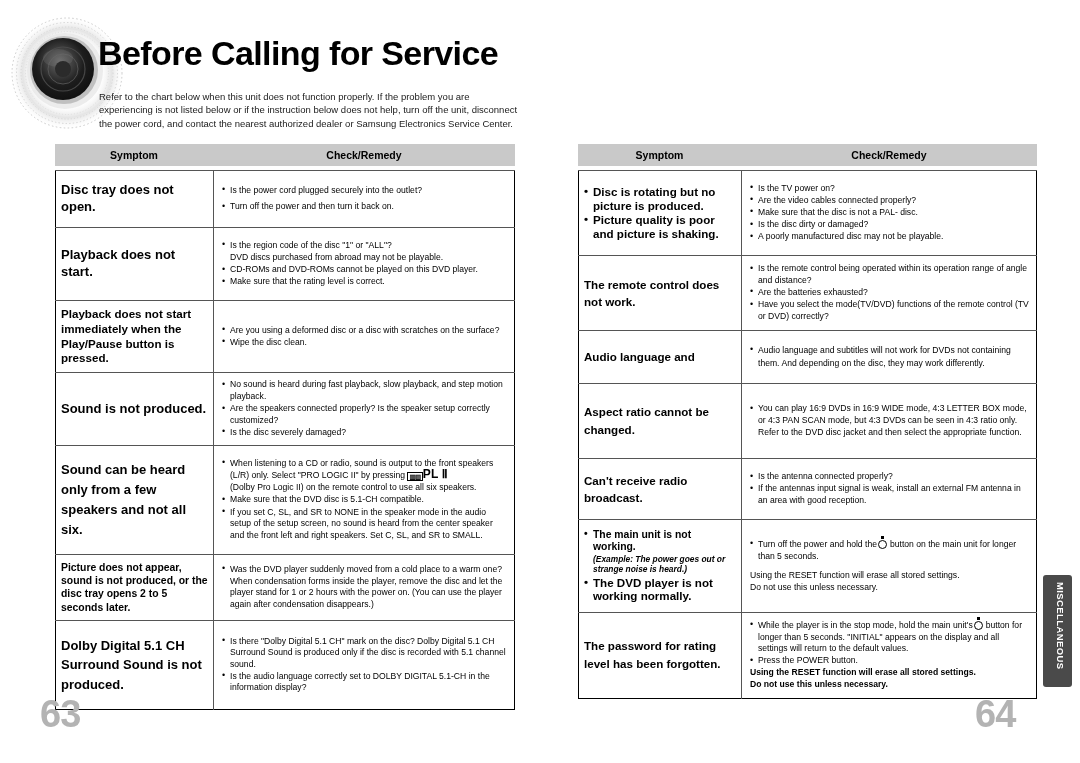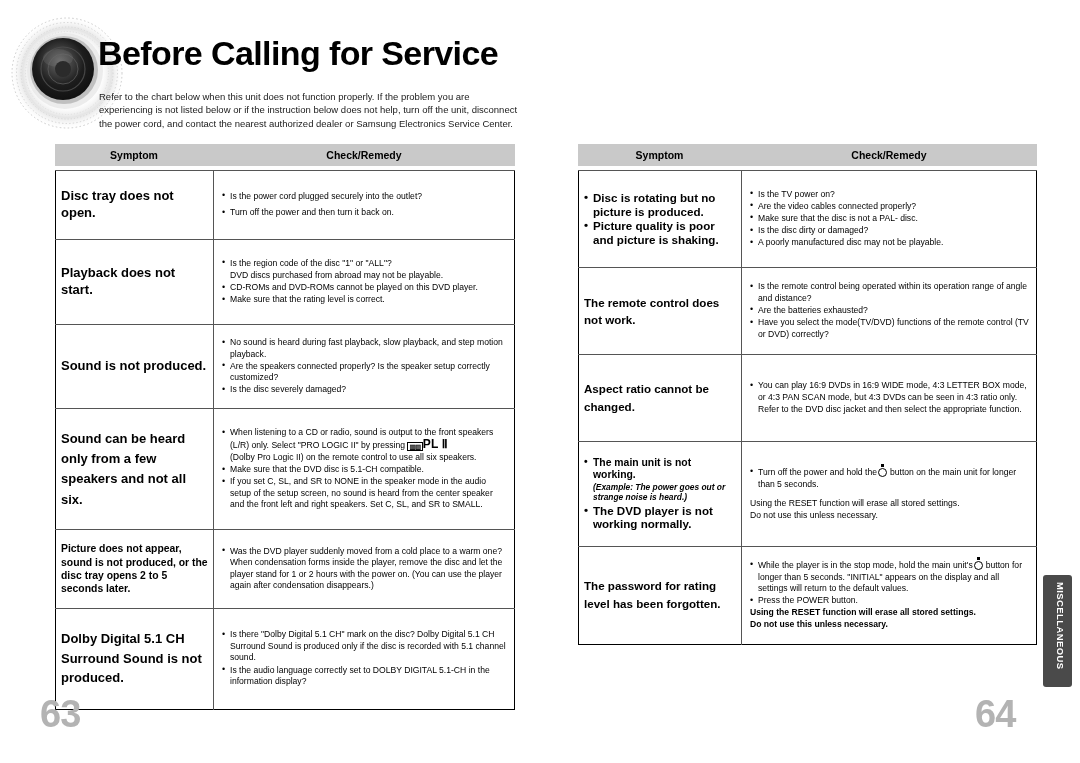--- a/index.html
+++ b/index.html
@@ -70,21 +70,21 @@
   .tbl {
     border: 1.6px solid #000;
     border-collapse: collapse;
     width: 100%;
     table-layout: fixed;
   }
   .tbl tr { }
   .tbl td {
     border: 0.8px solid #555;
     vertical-align: middle;
-    padding: 12px 5px;
+    padding: 6px 5px;
   }
   .tbl tr:last-child td { border-bottom: none; }
   .tbl td.symptom {
     border-left: none;
     font-weight: bold;
     line-height: 1.28;
   }
   .tbl td.remedy {
     border-right: none;
     vertical-align: middle;
@@ -288,20 +288,29 @@
       <td class="remedy">
         <ul class="bullets">
           <li>Is the region code of the disc "1" or "ALL"?</li>
           <li class="nobullet">DVD discs purchased from abroad may not be playable.</li>
           <li>CD-ROMs and DVD-ROMs cannot be played on this DVD player.</li>
           <li>Make sure that the rating level is correct.</li>
         </ul>
       </td>
     </tr>
 
+    <tr>
+      <td class="symptom s-md" style="height:48px">Playback does not start immediately when the Play/Pause button is pressed.</td>
+      <td class="remedy">
+        <ul class="bullets">
+          <li>Are you using a deformed disc or a disc with scratches on the surface?</li>
+          <li>Wipe the disc clean.</li>
+        </ul>
+      </td>
+    </tr>
 
     <tr>
       <td class="symptom s-lg" style="height:48px">Sound is not produced.</td>
       <td class="remedy">
         <ul class="bullets">
           <li>No sound is heard during fast playback, slow playback, and step motion playback.</li>
           <li>Are the speakers connected properly? Is the speaker setup correctly customized?</li>
           <li>Is the disc severely damaged?</li>
         </ul>
       </td>
@@ -378,31 +387,48 @@
       <td class="symptom s-md" style="height:62px; line-height:1.5">The remote control does not work.</td>
       <td class="remedy">
         <ul class="bullets">
           <li>Is the remote control being operated within its operation range of angle and distance?</li>
           <li>Are the batteries exhausted?</li>
           <li>Have you select the mode(TV/DVD) functions of the remote control (TV or DVD) correctly?</li>
         </ul>
       </td>
     </tr>
 
+    <tr>
+      <td class="symptom s-md" style="height:40px">Audio language and</td>
+      <td class="remedy">
+        <ul class="bullets">
+          <li style="line-height:13px">Audio language and subtitles will not work for DVDs not containing them. And depending on the disc, they may work differently.</li>
+        </ul>
+      </td>
+    </tr>
 
 
     <tr>
       <td class="symptom s-md" style="height:62px; line-height:1.55">Aspect ratio cannot be changed.</td>
       <td class="remedy">
         <ul class="bullets">
           <li>You can play 16:9 DVDs in 16:9 WIDE mode, 4:3 LETTER BOX mode, or 4:3 PAN SCAN mode, but 4:3 DVDs can be seen in 4:3 ratio only. Refer to the DVD disc jacket and then select the appropriate function.</li>
         </ul>
       </td>
     </tr>
 
+    <tr>
+      <td class="symptom s-md" style="height:48px; line-height:1.5">Can't receive radio broadcast.</td>
+      <td class="remedy">
+        <ul class="bullets">
+          <li>Is the antenna connected properly?</li>
+          <li>If the antennas input signal is weak, install an external FM antenna in an area with good reception.</li>
+        </ul>
+      </td>
+    </tr>
 
     <tr>
       <td class="symptom" style="height:80px">
         <ul class="sym-list">
           <li class="s-sm">The main unit is not working.</li>
           <li class="sub">(Example: The power goes out or strange noise is heard.)</li>
           <li class="s-md" style="margin-top:1px">The DVD player is not working normally.</li>
         </ul>
       </td>
       <td class="remedy">

